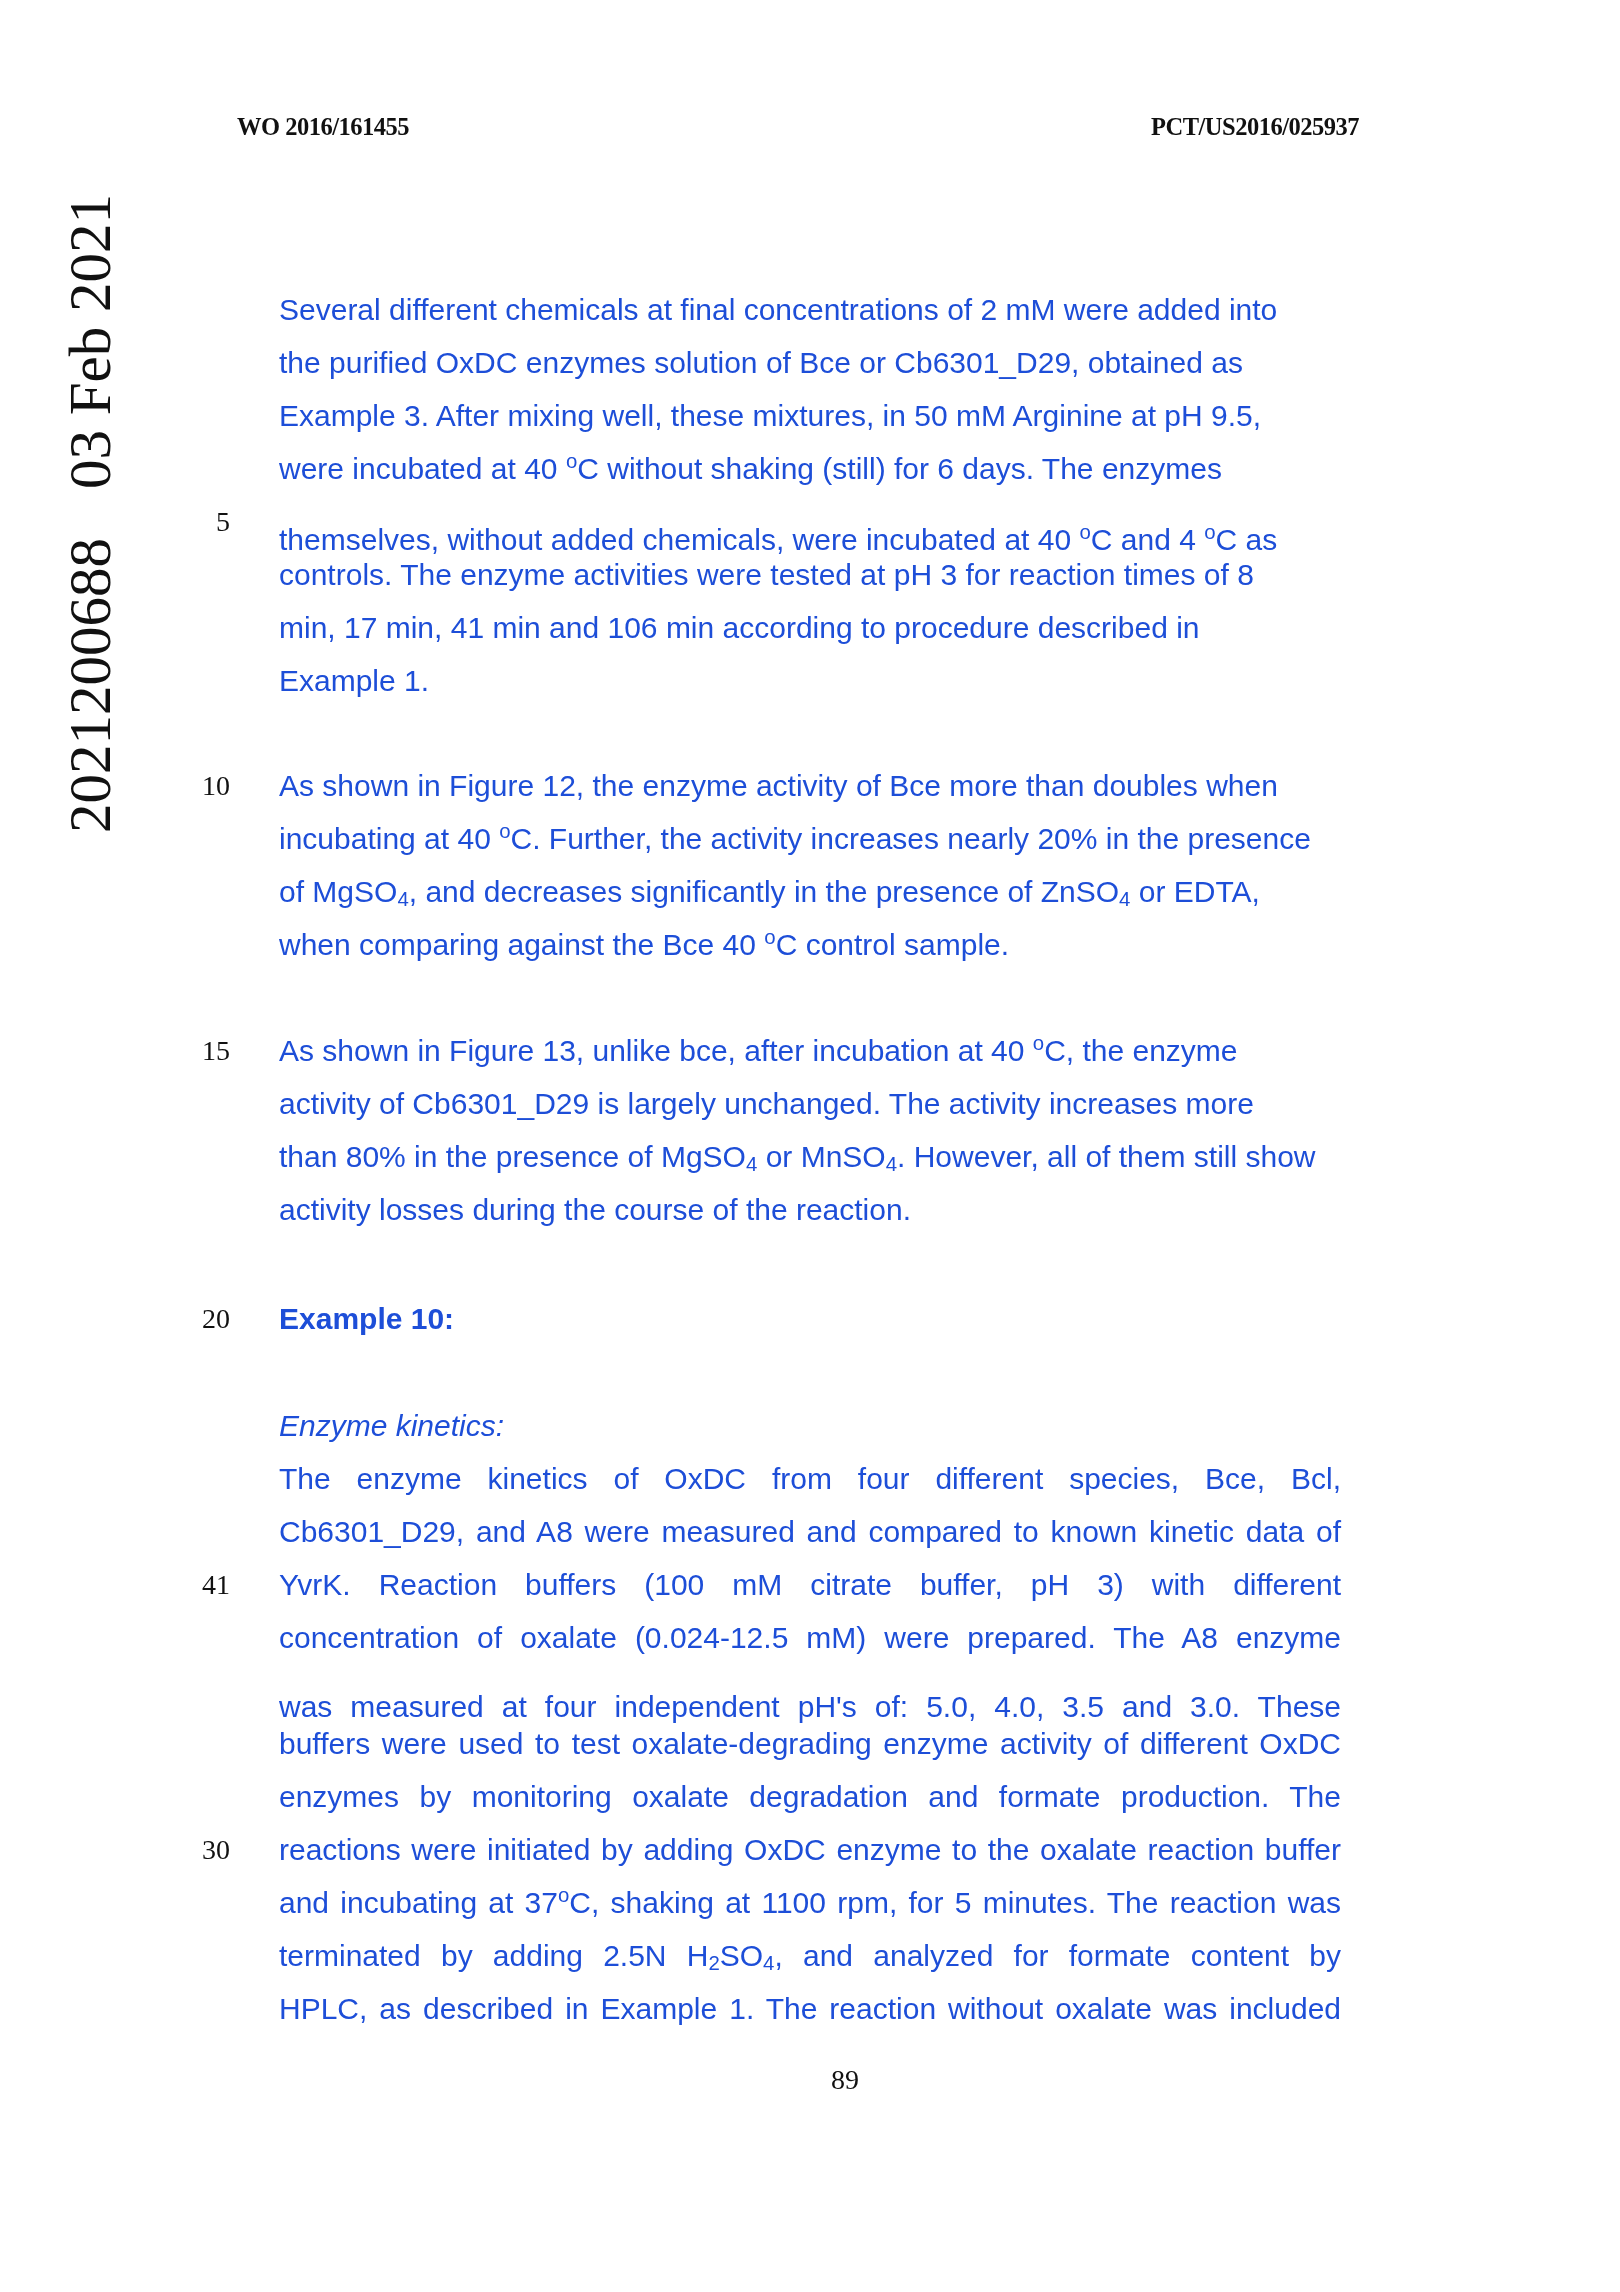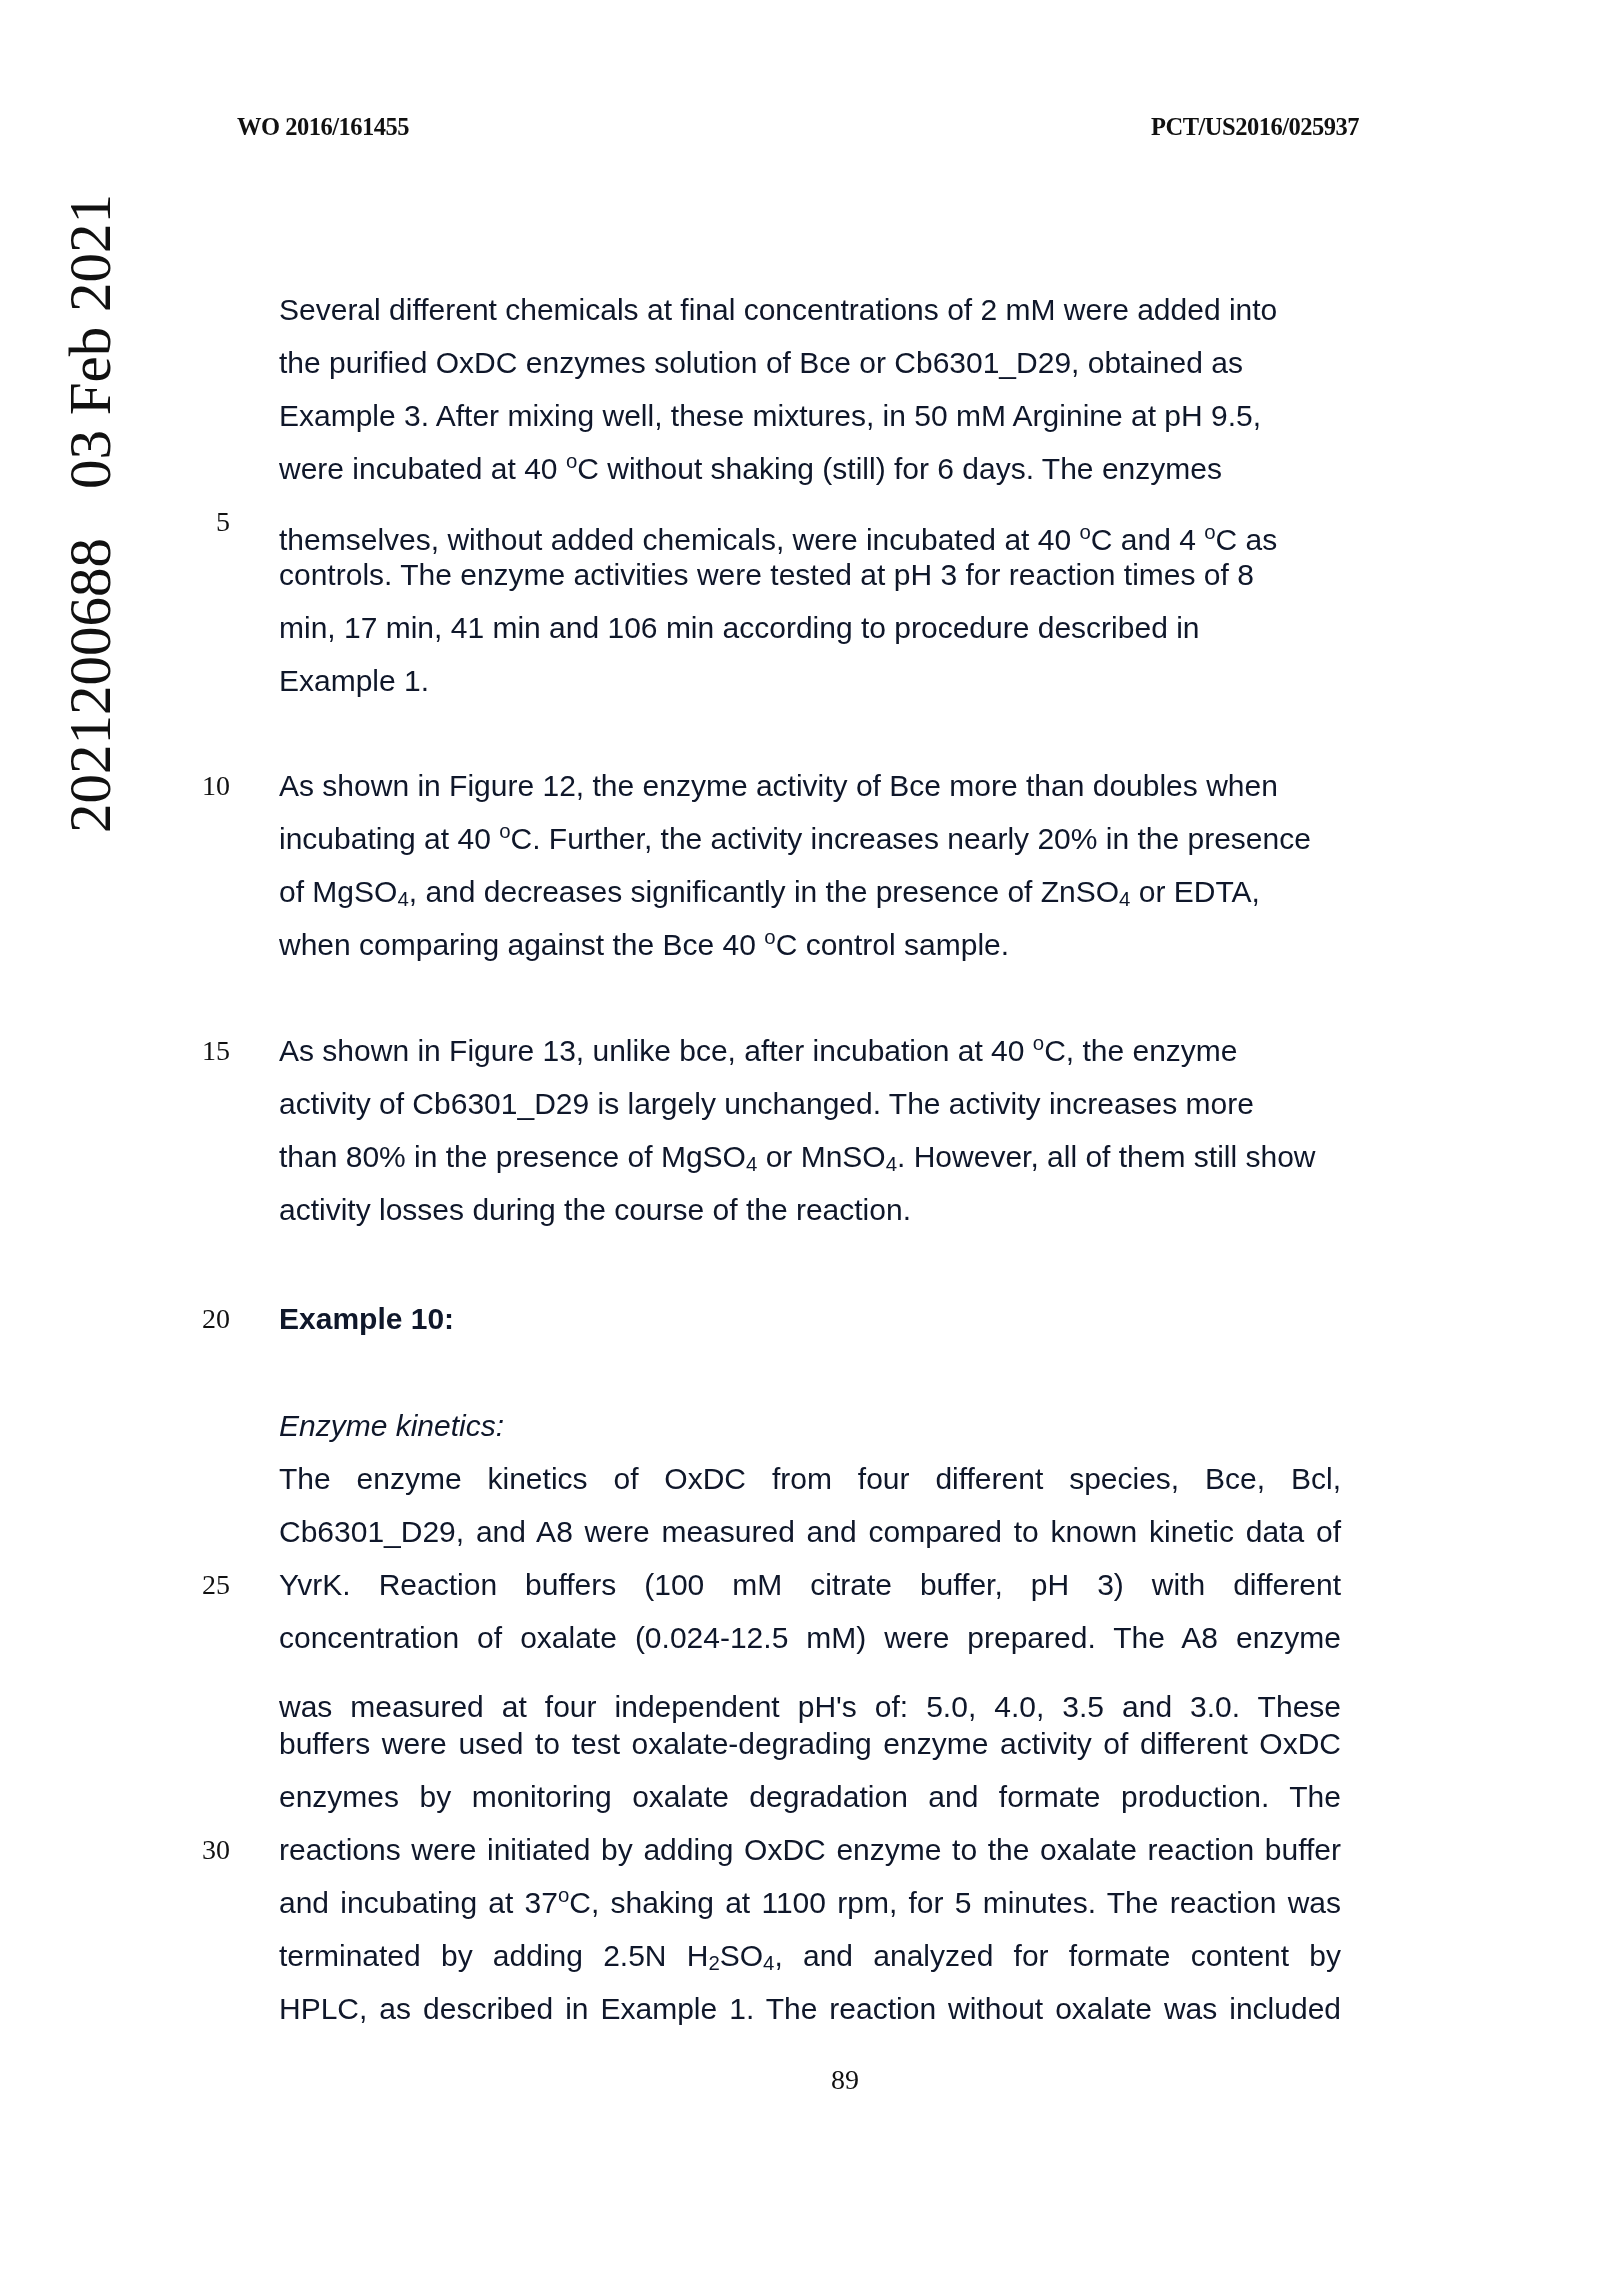--- a/index.html
+++ b/index.html
@@ -43,21 +43,21 @@
     #side-stamp .gap { display: inline-block; width: 49px; }
 
     .line {
       position: absolute;
       left: 279px;
       width: 1062px;
       font-family: "Liberation Sans", "DejaVu Sans", sans-serif;
       font-size: 30px;
       line-height: 37px;
       white-space: nowrap;
-      color: #0f172a;
+      color: #1d4ed8;
     }
     .line.just {
       text-align: justify;
       text-align-last: justify;
       white-space: normal;
     }
     .line.bold { font-weight: bold; }
     .line.ital { font-style: italic; }
 
     .lnum {
@@ -116,21 +116,21 @@
   <div class="line" style="top:1138px">than 80% in the presence of MgSO<sub>4</sub> or MnSO<sub>4</sub>. However, all of them still show</div>
   <div class="line" style="top:1191px">activity losses during the course of the reaction.</div>
 
   <div class="lnum" style="top:1300px">20</div>
   <div class="line bold" style="top:1300px">Example 10:</div>
 
   <div class="line ital" style="top:1407px">Enzyme kinetics:</div>
 
   <div class="line just" style="top:1460px">The enzyme kinetics of OxDC from four different species, Bce, Bcl,</div>
   <div class="line just" style="top:1513px">Cb6301_D29, and A8 were measured and compared to known kinetic data of</div>
-  <div class="lnum" style="top:1566px">25</div>
+  <div class="lnum" style="top:1566px">41</div>
   <div class="line just" style="top:1566px">YvrK. Reaction buffers (100 mM citrate buffer, pH 3) with different</div>
   <div class="line just" style="top:1619px">concentration of oxalate (0.024-12.5 mM) were prepared. The A8 enzyme</div>
   <div class="line just" style="top:1688px">was measured at four independent pH's of: 5.0, 4.0, 3.5 and 3.0.  These</div>
   <div class="line just" style="top:1778px">enzymes by monitoring oxalate degradation and formate production. The</div>
   <div class="line just" style="top:1725px">buffers were used to test oxalate-degrading enzyme activity of different OxDC</div>
   <div class="lnum" style="top:1831px">30</div>
   <div class="line just" style="top:1831px">reactions were initiated by adding OxDC enzyme to the oxalate reaction buffer</div>
   <div class="line just" style="top:1884px">and incubating at 37<sup>o</sup>C, shaking at 1100 rpm, for 5 minutes. The reaction was</div>
   <div class="line just" style="top:1937px">terminated by adding 2.5N H<sub>2</sub>SO<sub>4</sub>, and analyzed for formate content by</div>
   <div class="line just" style="top:1990px">HPLC, as described in Example 1. The reaction without oxalate was included</div>

